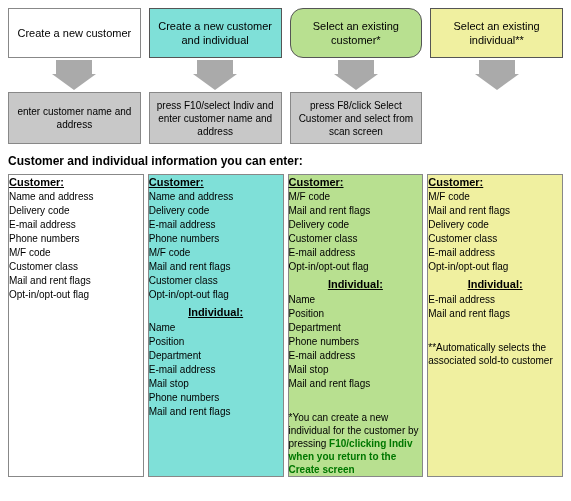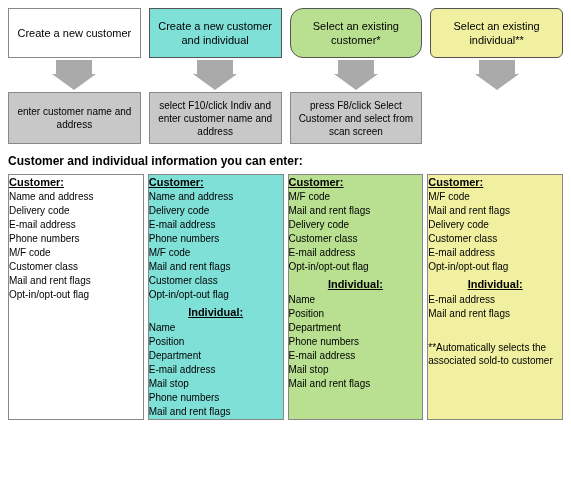--- a/index.html
+++ b/index.html
@@ -35,21 +35,21 @@
       font-size: 11px;
       line-height: 1.3;
       min-height: 50px;
       display: flex;
       align-items: center;
       justify-content: center;
     }
 
     .flow-box.teal { background: #7fe0d8; border-color: #555; }
     .flow-box.green { background: #b8e090; border-color: #555; border-radius: 13px; }
-    .flow-box.yellow { background: #f0f0a0; border-color: #555; border-radius: 6px; }
+    .flow-box.yellow { background: #f0f0a0; border-color: #555; }
 
     .arrow-shaft {
       width: 40px;
       background: #aaa;
       height: 14px;
     }
 
     .arrow-head {
       width: 0;
       height: 0;
@@ -143,21 +143,21 @@
     </div>
     <div class="step-box">enter customer name and address</div>
   </div>
 
   <div class="flow-column">
     <div class="flow-box teal">Create a new customer and individual</div>
     <div class="arrow-container">
       <div class="arrow-shaft" style="width:36px;"></div>
       <div class="arrow-head" style="border-left:22px solid transparent;border-right:22px solid transparent;border-top:16px solid #aaa;"></div>
     </div>
-    <div class="step-box">select F10/click Indiv and enter customer name and address</div>
+    <div class="step-box">press F10/select Indiv and enter customer name and address</div>
   </div>
 
   <div class="flow-column">
     <div class="flow-box green">Select an existing customer*</div>
     <div class="arrow-container">
       <div class="arrow-shaft" style="width:36px;"></div>
       <div class="arrow-head" style="border-left:22px solid transparent;border-right:22px solid transparent;border-top:16px solid #aaa;"></div>
     </div>
     <div class="step-box">press F8/click Select Customer and select from scan screen</div>
   </div>
@@ -227,20 +227,23 @@
     <div class="sub-title">Individual:</div>
     <div>
       <div>Name</div>
       <div>Position</div>
       <div>Department</div>
       <div>Phone numbers</div>
       <div>E-mail address</div>
       <div>Mail stop</div>
       <div>Mail and rent flags</div>
     </div>
+    <div class="note-text">
+      <span>*You can create a new individual for the customer by pressing </span><span class="note-green">F10/clicking Indiv when you return to the Create screen</span>
+    </div>
   </div>
 
   <div class="info-card yellow-bg">
     <div class="card-title">Customer:</div>
     <div>
       <div>M/F code</div>
       <div>Mail and rent flags</div>
       <div>Delivery code</div>
       <div>Customer class</div>
       <div>E-mail address</div>

